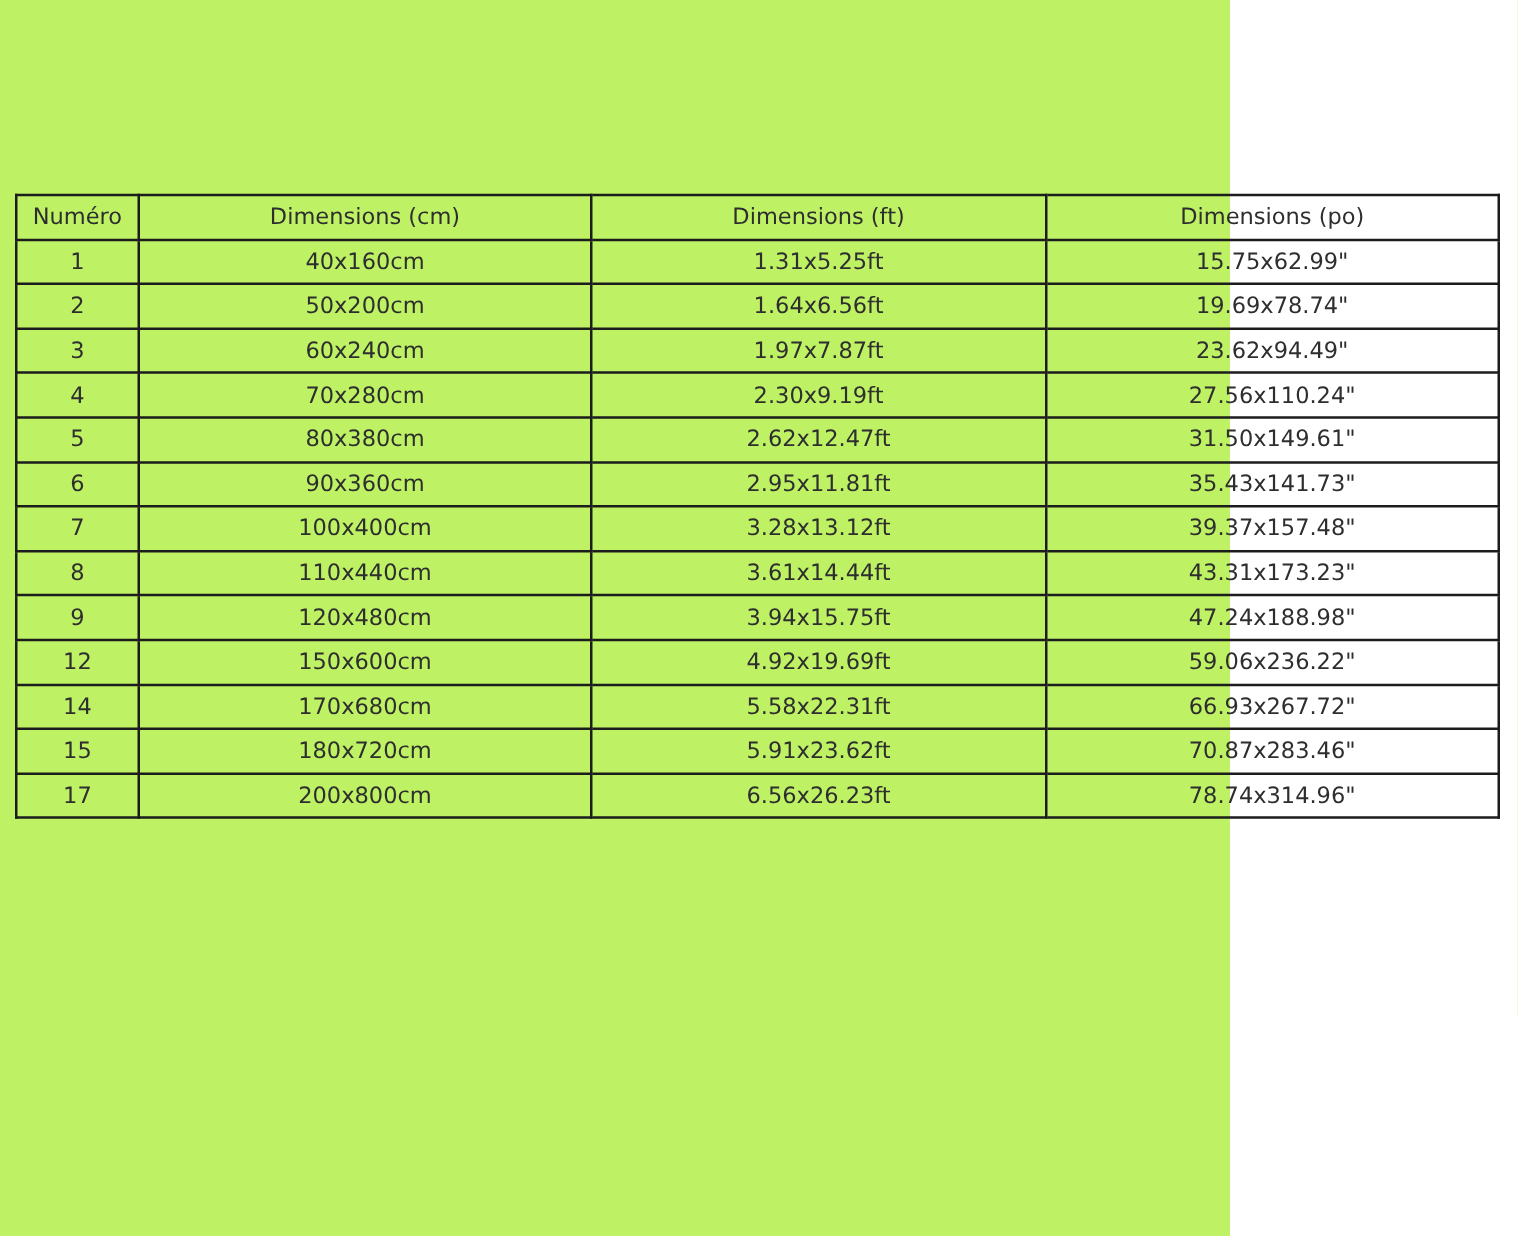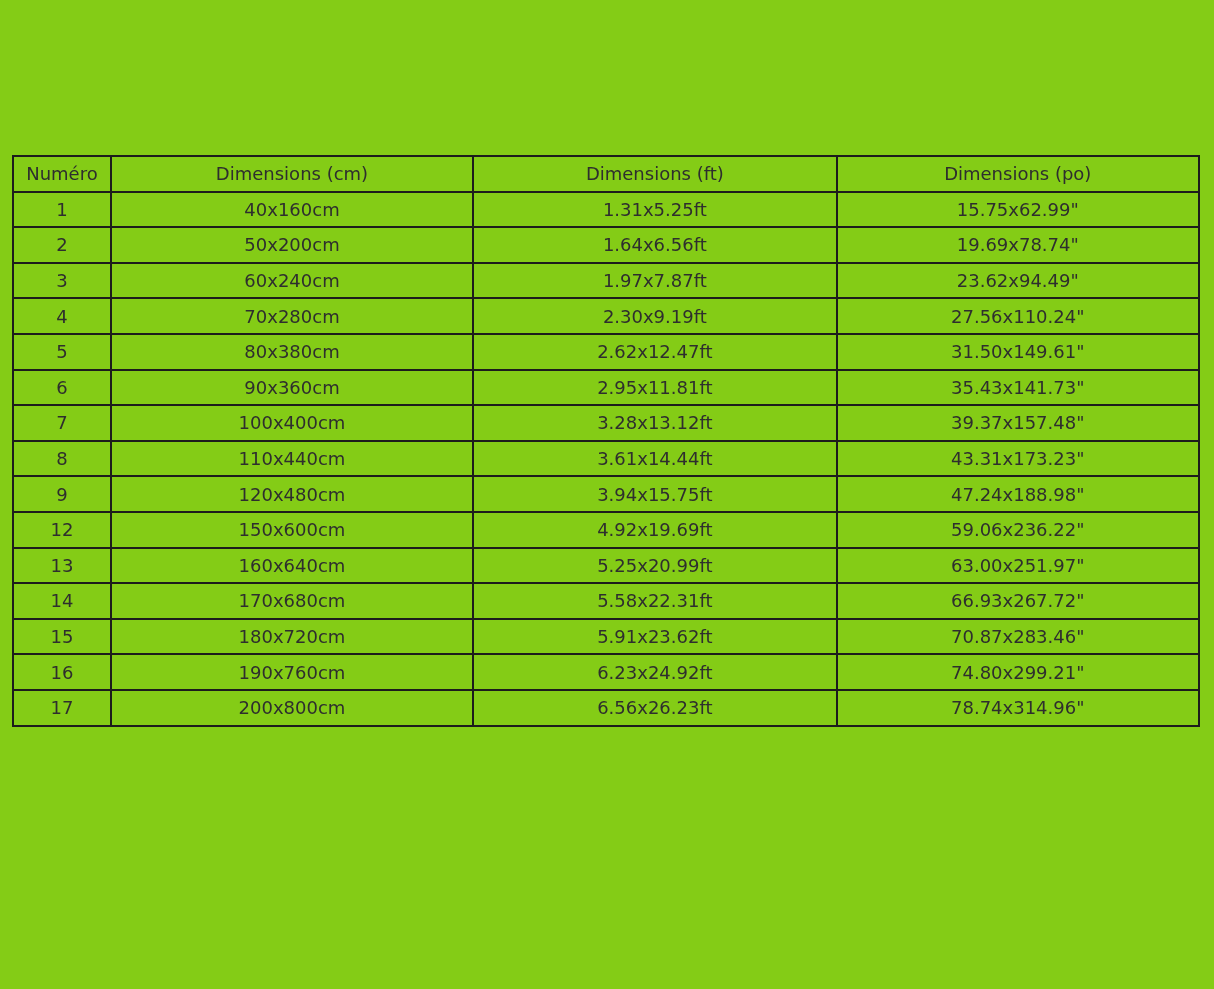--- a/index.html
+++ b/index.html
@@ -7,23 +7,23 @@
     margin: 0;
     padding: 0;
     width: 1214px;
     height: 989px;
     background: #ffffff;
     font-family: "DejaVu Sans", "Liberation Sans", sans-serif;
     overflow: hidden;
   }
   .page {
     position: relative;
-    width: 1214px;
+    width: 984px;
     height: 989px;
-    background: #84cc16;
+    background: #bef264;
   }
   .table-wrap {
     position: absolute;
     left: 12px;
     top: 155px;
     width: 1188px;
   }
   table.dim-table {
     border-collapse: collapse;
     width: 100%;
@@ -120,42 +120,30 @@
             <td>3.94x15.75ft</td>
             <td>47.24x188.98"</td>
           </tr>
           <tr>
             <td>12</td>
             <td>150x600cm</td>
             <td>4.92x19.69ft</td>
             <td>59.06x236.22"</td>
           </tr>
           <tr>
-            <td>13</td>
-            <td>160x640cm</td>
-            <td>5.25x20.99ft</td>
-            <td>63.00x251.97"</td>
-          </tr>
-          <tr>
             <td>14</td>
             <td>170x680cm</td>
             <td>5.58x22.31ft</td>
             <td>66.93x267.72"</td>
           </tr>
           <tr>
             <td>15</td>
             <td>180x720cm</td>
             <td>5.91x23.62ft</td>
             <td>70.87x283.46"</td>
-          </tr>
-          <tr>
-            <td>16</td>
-            <td>190x760cm</td>
-            <td>6.23x24.92ft</td>
-            <td>74.80x299.21"</td>
           </tr>
           <tr>
             <td>17</td>
             <td>200x800cm</td>
             <td>6.56x26.23ft</td>
             <td>78.74x314.96"</td>
           </tr>
         </tbody>
     </table>
   </div>

